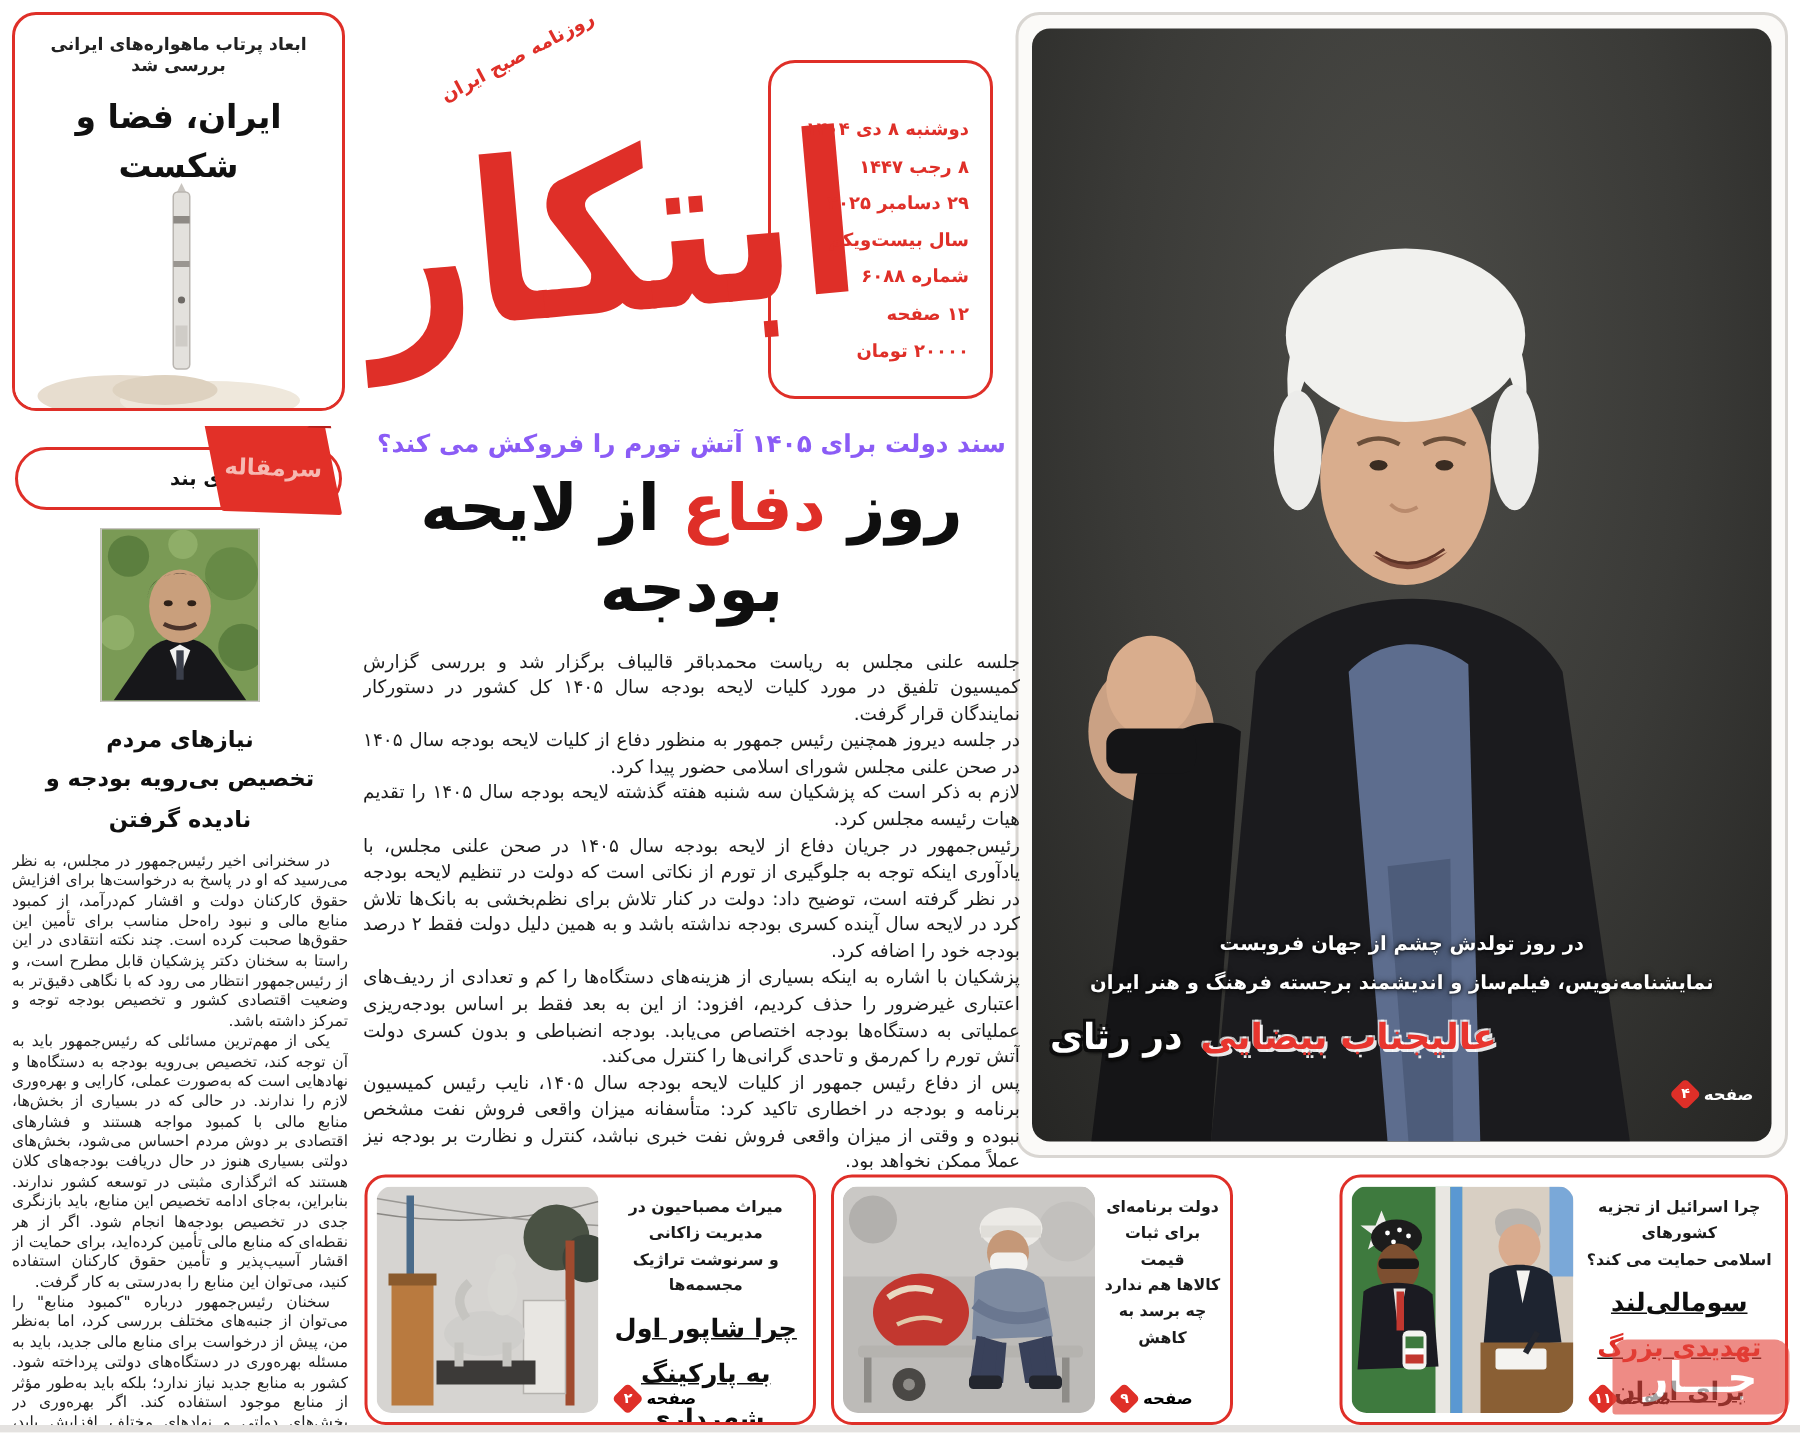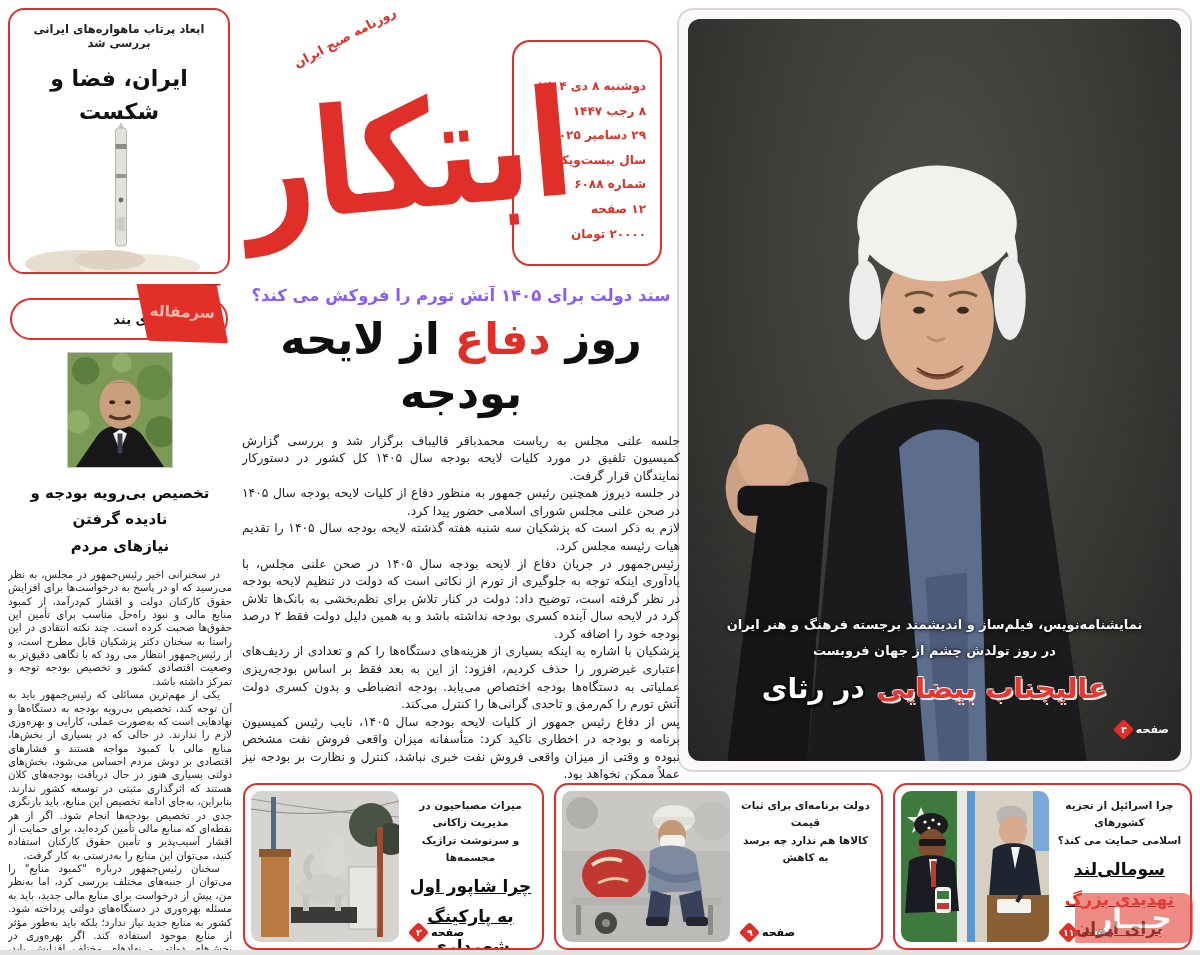--- a/index.html
+++ b/index.html
@@ -46,21 +46,21 @@
   #photo-frame {
     left:677px; top:8px; width:515px; height:764px;
     background:#fbfaf8; border:2px solid #d9d6d2; border-radius:16px; padding:9px;
   }
   #main-photo {
     position:relative; width:100%; height:100%; border-radius:12px; overflow:hidden;
     background:radial-gradient(ellipse at 50% 30%, #4c4c48 0%, #3a3a37 55%, #262624 100%);
   }
   #photo-caption-stack { position:absolute; left:12px; right:12px; bottom:24px; text-align:center; }
   .cap-line { color:#fff; font-weight:bold; font-size:13px; line-height:2.0; text-shadow:0 0 5px rgba(0,0,0,.9), 0 0 2px rgba(0,0,0,.9); display:block; }
-  #photo-title { direction:ltr; display:flex; justify-content:center; align-items:baseline; gap:12px; margin-top:8px; font-weight:bold; font-size:28px; line-height:1.2; }
+  #photo-title { direction:ltr; display:flex; align-items:baseline; gap:12px; margin-top:8px; font-weight:bold; font-size:24px; line-height:1.2; }
   #photo-title .t-white { color:#fff; text-shadow:2px 2px 0 #0d0d0d, -2px -2px 0 #0d0d0d, 2px -2px 0 #0d0d0d, -2px 2px 0 #0d0d0d, 0 3px 2px rgba(0,0,0,.7); }
   #photo-title .t-red { color:#e8352e; text-shadow:2px 2px 0 rgba(255,255,255,.9), -1px -1px 0 rgba(255,255,255,.7), 1px -1px 0 rgba(255,255,255,.7); }
   #photo-badge-row { direction:ltr; margin:12px 0 0 95px; width:fit-content; }
   #photo-badge-row .pbadge { color:#fff; font-size:11px; direction:rtl; }
 
   
   #lead-article { left:242px; top:286px; width:438px; height:494px; overflow:hidden; }
   #lead-kicker { text-align:center; font-size:16.5px; font-weight:bold; color:#8b5cf6; }
   #lead-headline { text-align:center; font-size:43px; font-weight:bold; color:#0f0f0f; margin-top:8px; line-height:1.25; letter-spacing:-1px; }
   #lead-body { margin-top:12px; font-size:12.3px; line-height:1.43; text-align:justify; color:#1d1d1d; max-height:372px; overflow:hidden; }
@@ -97,21 +97,21 @@
     display:flex; flex-direction:row; padding:6px; gap:6px; overflow:hidden;
   }
   .bb-text { flex:1 1 auto; text-align:center; padding-top:6px; position:relative; }
   .bb-kicker { font-size:10.5px; font-weight:bold; color:#1c1c1c; line-height:1.65; }
   .bb-kicker span { display:block; }
   .bb-headline { margin-top:6px; font-size:17px; font-weight:bold; line-height:1.75; color:#0f0f0f;text-decoration:underline; }
   .bb-headline span { display:block; }
   .bb-badge { position:absolute; bottom:2px; left:6px; }
   .bb-photo { flex:0 0 auto; border-radius:10px; overflow:hidden; align-self:stretch; }
   #statue-box { left:243px; width:301px; }
-  #worker-box { left:554px; width:329px;justify-content:center; }
+  #worker-box { left:554px; width:268px;justify-content:center; }
   #somaliland-box { left:893px; width:299px; }
 
   
   #watermark {
     left:1075px; top:893px; width:118px; height:50px; background:#e4453c; opacity:.62;
     border-radius:10px 10px 10px 2px; display:flex; align-items:center; justify-content:center;
     color:#ffffff; font-size:28px; font-weight:bold;
   }
   #bottom-strip { left:0; right:0; bottom:0; height:5px; background:#e4e2e0; }
 </style>
@@ -182,22 +182,22 @@
         <path d="M262,278 q14,-8 28,0" stroke="#6b4f3a" stroke-width="3" fill="none"></path>
         <ellipse cx="232" cy="292" rx="6" ry="3.5" fill="#3a2c22"></ellipse>
         <ellipse cx="276" cy="292" rx="6" ry="3.5" fill="#3a2c22"></ellipse>
         <path d="M228,352 q24,20 50,-2 q-22,12 -50,2 Z" fill="#7e4a3a"></path>
         <path d="M230,350 q22,16 46,-2" stroke="#5d3327" stroke-width="2" fill="none"></path>
         <path d="M240,318 q8,8 18,2" stroke="#b98a6c" stroke-width="2.5" fill="none"></path>
         <ellipse cx="80" cy="440" rx="30" ry="34" fill="#d9ad8d"></ellipse>
         <rect x="50" y="468" width="60" height="30" rx="10" fill="#151517"></rect>
       </svg>
       <div id="photo-caption-stack">
+        <span class="cap-line">در روز تولدش چشم از جهان فروبست</span>
         <span class="cap-line">نمایشنامه‌نویس، فیلم‌ساز و اندیشمند برجسته فرهنگ و هنر ایران</span>
-        <span class="cap-line">در روز تولدش چشم از جهان فروبست</span>
         <div id="photo-title">
           <span class="t-white">در رثای</span>
           <span class="t-red">عالیجناب بیضایی</span>
         </div>
         <div id="photo-badge-row">
           <span class="pbadge">
               <span>صفحه</span>
               <span class="diamond">
                 <i>۴</i>
               </span>
@@ -244,22 +244,22 @@
       <path d="M8,116 L30,84 C40,70 66,70 76,84 L98,116 Z" fill="#17171a"></path>
       <polygon points="46,82 53,100 60,82 53,78" fill="#f2f2f0"></polygon>
       <rect x="50.5" y="82" width="5" height="20" fill="#3a3e4a"></rect>
       <ellipse cx="53" cy="52" rx="21" ry="25" fill="#c99f7c"></ellipse>
       <path d="M31,47 C31,24 75,24 75,47 C75,38 68,30 53,30 C38,30 31,38 31,47 Z" fill="#2b2320"></path>
       <path d="M42,64 q11,6 22,0" stroke="#4a332a" stroke-width="3" fill="none"></path>
       <ellipse cx="45" cy="50" rx="3" ry="2" fill="#2e2119"></ellipse>
       <ellipse cx="61" cy="50" rx="3" ry="2" fill="#2e2119"></ellipse>
     </svg>
     <div id="editorial-title">
+      <span>نیازهای مردم</span>
       <span>تخصیص بی‌رویه بودجه و نادیده گرفتن</span>
-      <span>نیازهای مردم</span>
     </div>
     <div id="editorial-body">
         <p>در سخنرانی اخیر رئیس‌جمهور در مجلس، به نظر می‌رسید که او در پاسخ به درخواست‌ها برای افزایش حقوق کارکنان دولت و اقشار کم‌درآمد، از کمبود منابع مالی و نبود راه‌حل مناسب برای تأمین این حقوق‌ها صحبت کرده است. چند نکته انتقادی در این راستا به سخنان دکتر پزشکیان قابل مطرح است، و از رئیس‌جمهور انتظار می رود که با نگاهی دقیق‌تر به وضعیت اقتصادی کشور و تخصیص بودجه توجه و تمرکز داشته باشد.</p>
         <p>یکی از مهم‌ترین مسائلی که رئیس‌جمهور باید به آن توجه کند، تخصیص بی‌رویه بودجه به دستگاه‌ها و نهادهایی است که به‌صورت عملی، کارایی و بهره‌وری لازم را ندارند. در حالی که در بسیاری از بخش‌ها، منابع مالی با کمبود مواجه هستند و فشارهای اقتصادی بر دوش مردم احساس می‌شود، بخش‌های دولتی بسیاری هنوز در حال دریافت بودجه‌های کلان هستند که اثرگذاری مثبتی در توسعه کشور ندارند. بنابراین، به‌جای ادامه تخصیص این منابع، باید بازنگری جدی در تخصیص بودجه‌ها انجام شود. اگر از هر نقطه‌ای که منابع مالی تأمین کرده‌اید، برای حمایت از اقشار آسیب‌پذیر و تأمین حقوق کارکنان استفاده کنید، می‌توان این منابع را به‌درستی به کار گرفت.</p>
         <p>سخنان رئیس‌جمهور درباره "کمبود منابع" را می‌توان از جنبه‌های مختلف بررسی کرد، اما به‌نظر من، پیش از درخواست برای منابع مالی جدید، باید به مسئله بهره‌وری در دستگاه‌های دولتی پرداخته شود. کشور به منابع جدید نیاز ندارد؛ بلکه باید به‌طور مؤثر از منابع موجود استفاده کند. اگر بهره‌وری در بخش‌های دولتی و نهادهای مختلف افزایش یابد، بسیاری از مشکلات اقتصادی کشور حل خواهند شد.</p>
       </div>
 
   </div>
 
   <div id="statue-box" class="bottom-box abs">

